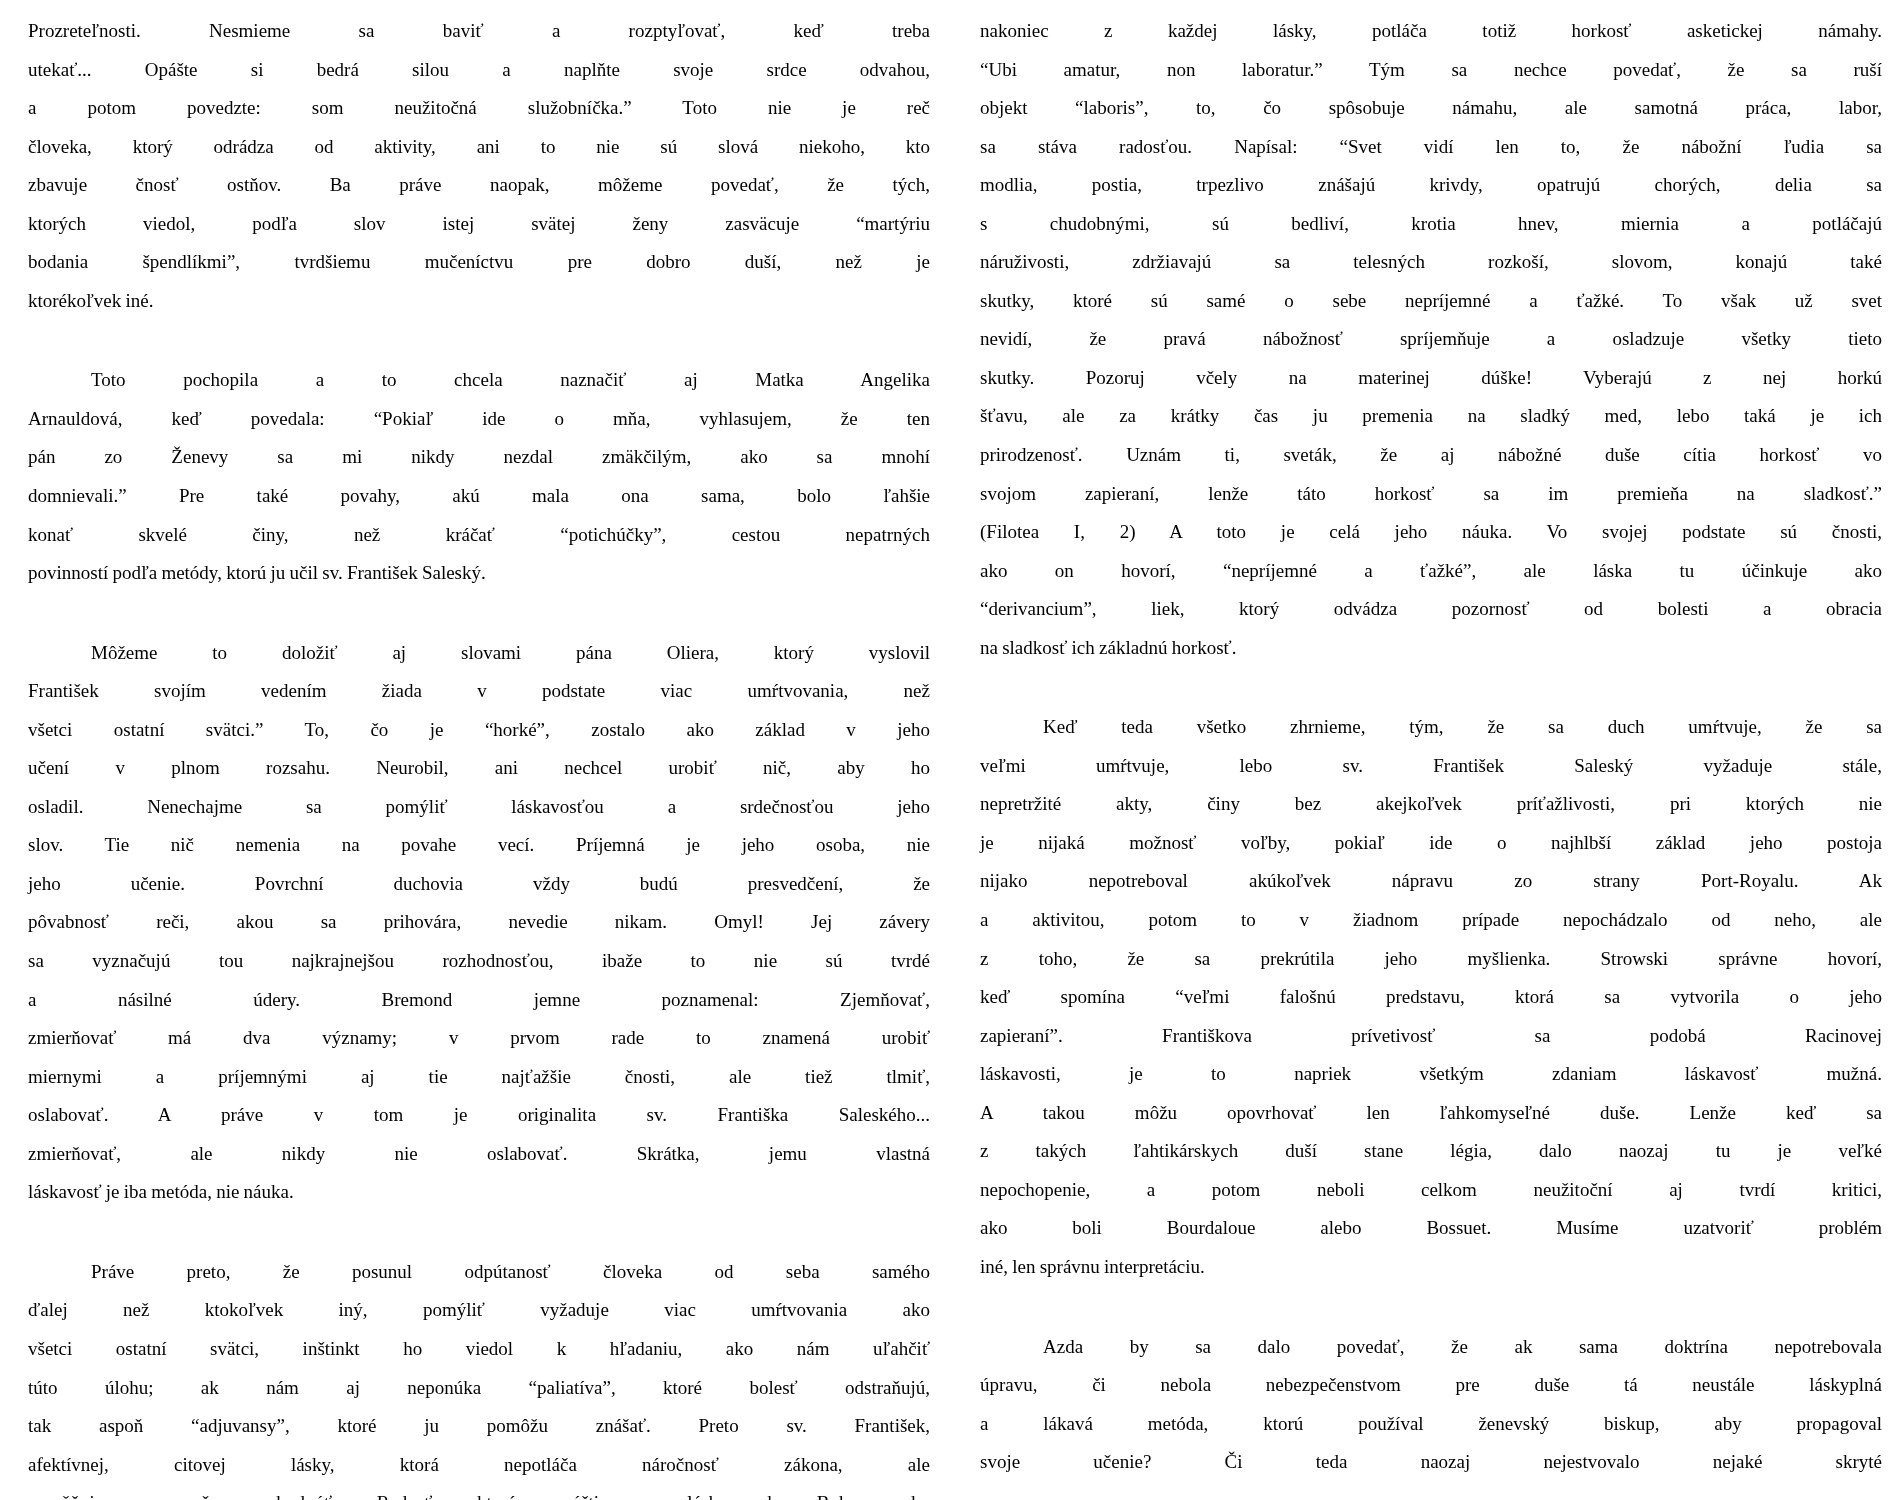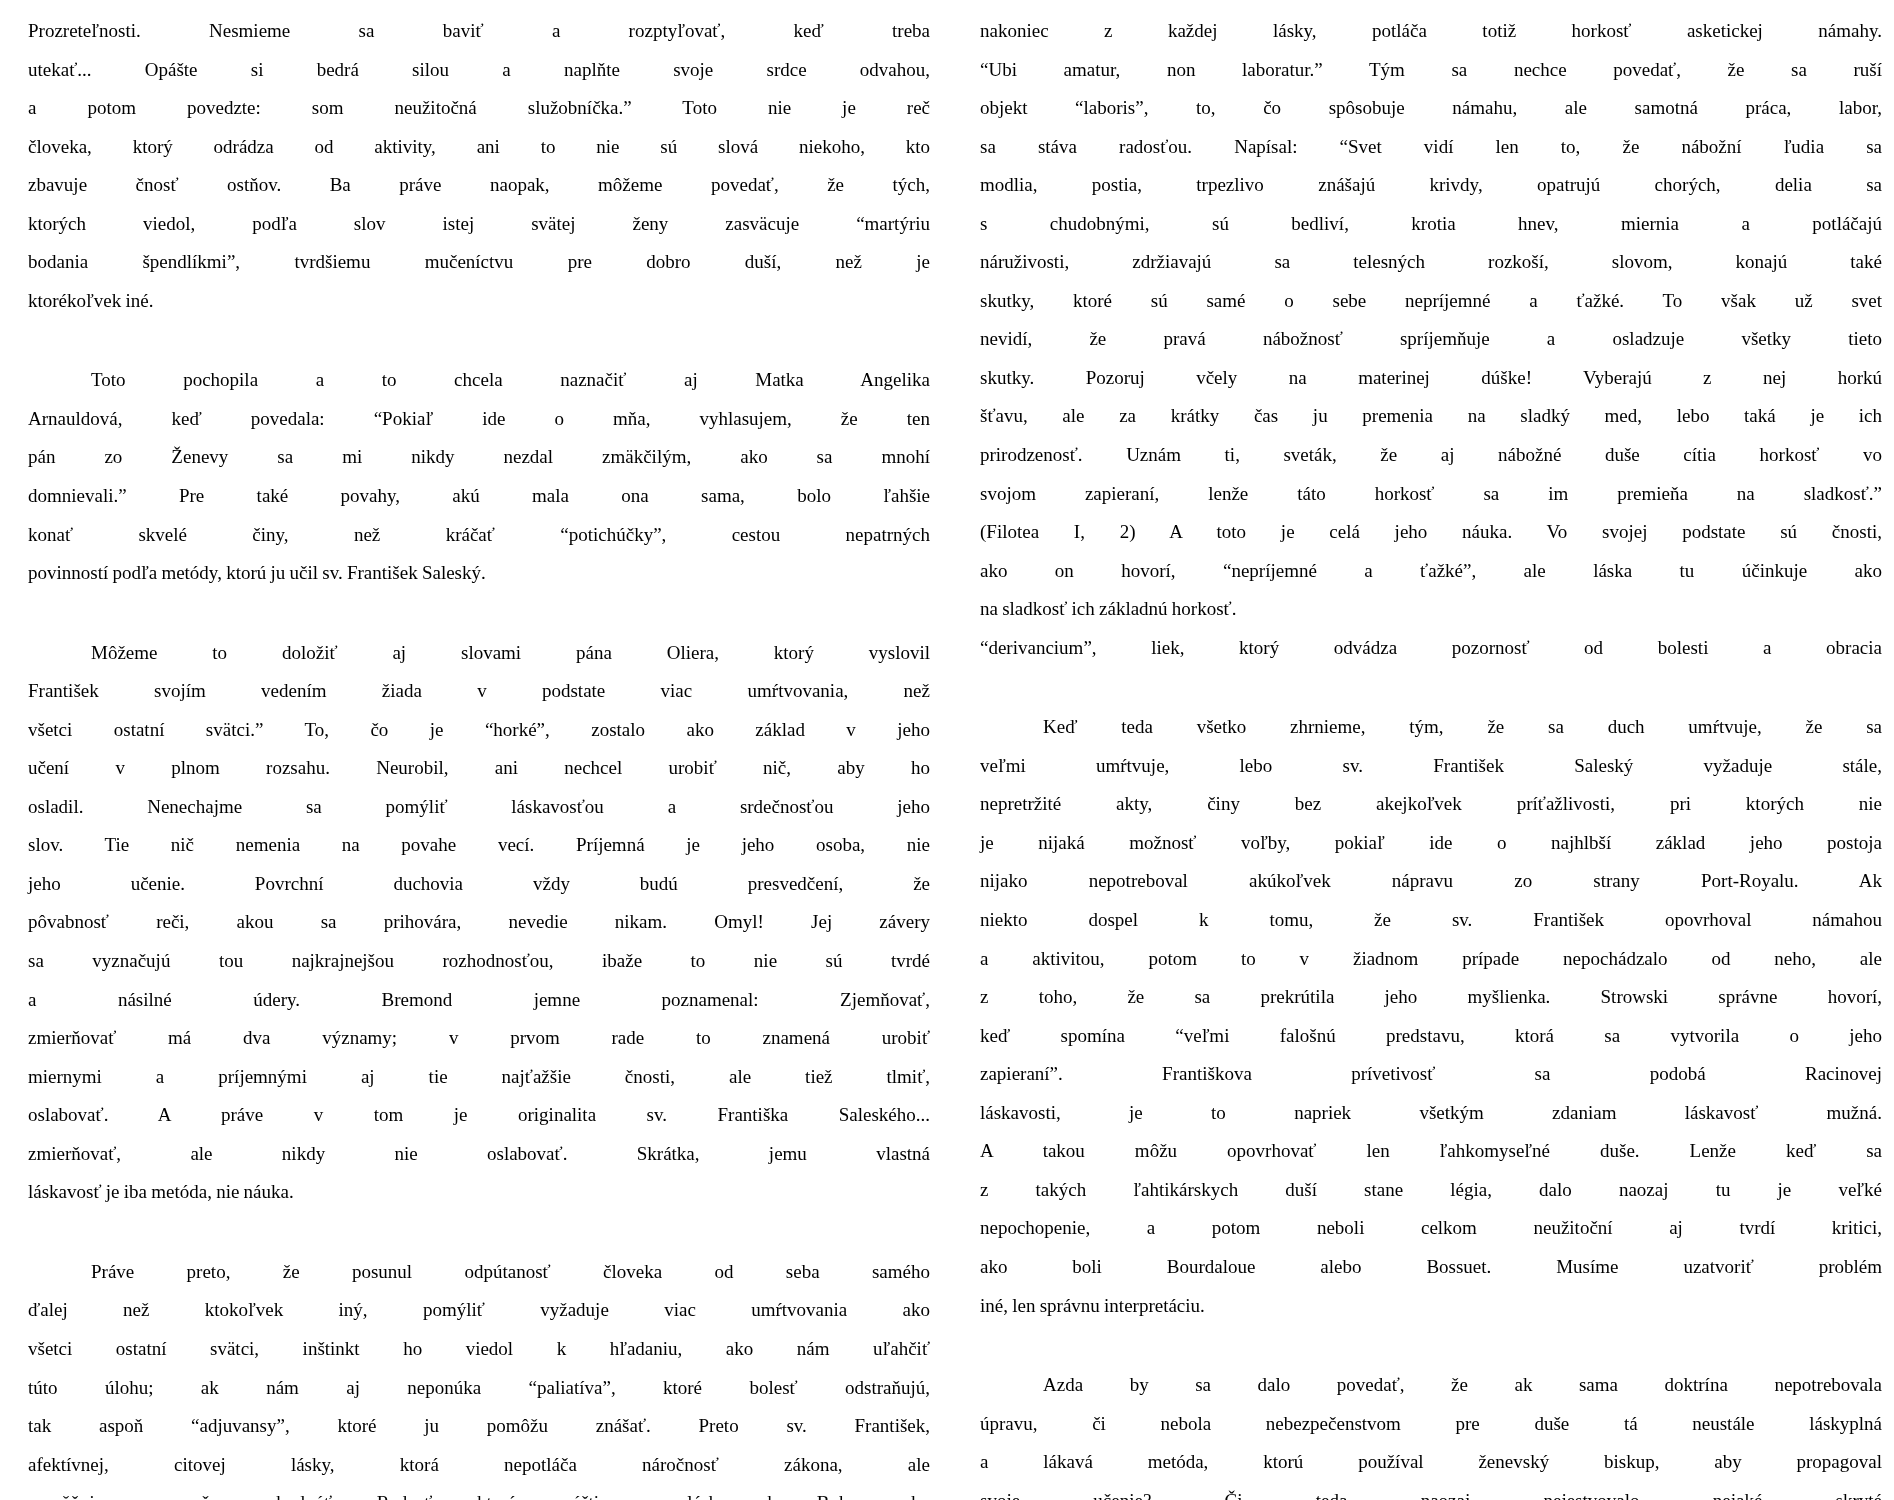--- a/index.html
+++ b/index.html
@@ -103,30 +103,29 @@
         <div class="line">s chudobnými, sú bedliví, krotia hnev, miernia a potláčajú</div>
         <div class="line">náruživosti, zdržiavajú sa telesných rozkoší, slovom, konajú také</div>
         <div class="line">skutky, ktoré sú samé o sebe nepríjemné a ťažké. To však už svet</div>
         <div class="line">nevidí, že pravá nábožnosť spríjemňuje a osladzuje všetky tieto</div>
         <div class="line">skutky. Pozoruj včely na materinej dúške! Vyberajú z nej horkú</div>
         <div class="line">šťavu, ale za krátky čas ju premenia na sladký med, lebo taká je ich</div>
         <div class="line">prirodzenosť. Uznám ti, sveták, že aj nábožné duše cítia horkosť vo</div>
         <div class="line">svojom zapieraní, lenže táto horkosť sa im premieňa na sladkosť.”</div>
         <div class="line">(Filotea I, 2) A toto je celá jeho náuka. Vo svojej podstate sú čnosti,</div>
         <div class="line">ako on hovorí, “nepríjemné a ťažké”, ale láska tu účinkuje ako</div>
+        <div class="line">“derivancium”, liek, ktorý odvádza pozornosť od bolesti a obracia</div>
         <div class="line endline">na sladkosť ich základnú horkosť.</div>
-        <div class="line">“derivancium”, liek, ktorý odvádza pozornosť od bolesti a obracia</div>
       </div>
       <div class="para indent">
         <div class="line">Keď teda všetko zhrnieme, tým, že sa duch umŕtvuje, že sa</div>
         <div class="line">veľmi umŕtvuje, lebo sv. František Saleský vyžaduje stále,</div>
         <div class="line">nepretržité akty, činy bez akejkoľvek príťažlivosti, pri ktorých nie</div>
         <div class="line">je nijaká možnosť voľby, pokiaľ ide o najhlbší základ jeho postoja</div>
         <div class="line">nijako nepotreboval akúkoľvek nápravu zo strany Port-Royalu. Ak</div>
-        <div class="line">niekto dospel k tomu, že sv. František opovrhoval námahou</div>
         <div class="line">a aktivitou, potom to v žiadnom prípade nepochádzalo od neho, ale</div>
         <div class="line">z toho, že sa prekrútila jeho myšlienka. Strowski správne hovorí,</div>
         <div class="line">keď spomína “veľmi falošnú predstavu, ktorá sa vytvorila o jeho</div>
         <div class="line">zapieraní”. Františkova prívetivosť sa podobá Racinovej</div>
         <div class="line">láskavosti, je to napriek všetkým zdaniam láskavosť mužná.</div>
         <div class="line">A takou môžu opovrhovať len ľahkomyseľné duše. Lenže keď sa</div>
         <div class="line">z takých ľahtikárskych duší stane légia, dalo naozaj tu je veľké</div>
         <div class="line">nepochopenie, a potom neboli celkom neužitoční aj tvrdí kritici,</div>
         <div class="line">ako boli Bourdaloue alebo Bossuet. Musíme uzatvoriť problém</div>
         <div class="line endline">iné, len správnu interpretáciu.</div>

